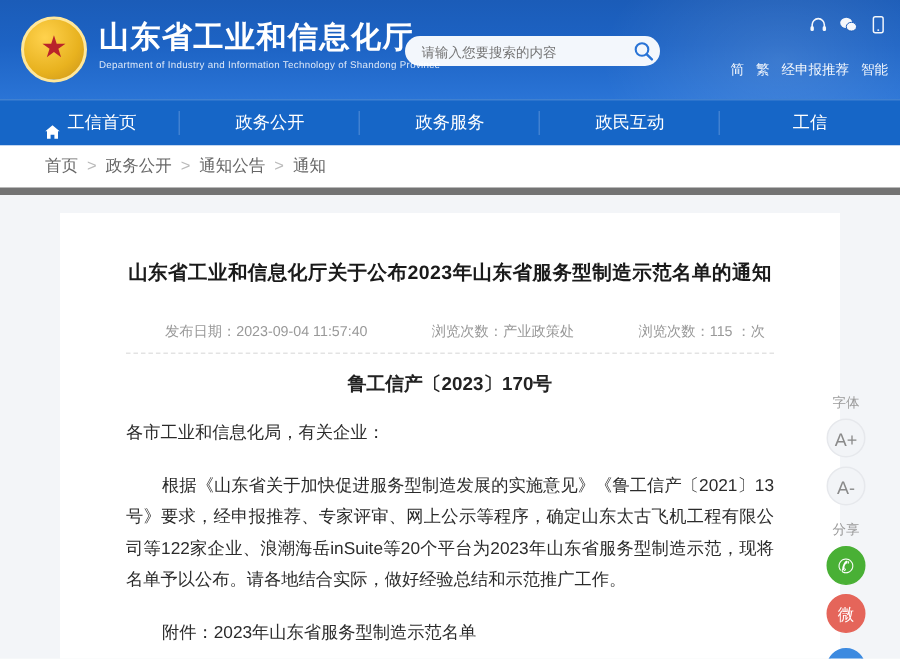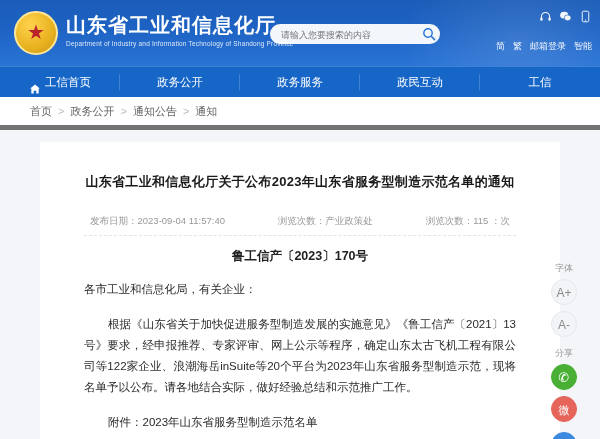--- a/index.html
+++ b/index.html
@@ -82,21 +82,21 @@
     position:relative;width:520px;margin:12px auto 0;background:#fff;
     min-height:330px;padding:0 0 10px;
   }
   .doc-inner{padding:26px 44px 0;}
   h1.title{
     margin:0;font-size:13px;line-height:27px;font-weight:bold;color:#1a1a1a;
     text-align:center;letter-spacing:.3px;
   }
   .meta{
     margin-top:20px;display:flex;justify-content:space-between;
-    font-size:9.5px;color:#999;padding:0 6px;
+    font-size:9.5px;color:#999;padding:0 6px;margin-left:20px;
   }
   .meta .m-mid{flex:0 0 auto;}
   .divider{margin-top:7px;border-top:1px dashed #e3e3e3;}
   .docnum{
     text-align:center;font-size:12.5px;color:#222;margin-top:12px;font-weight:bold;
   }
   .body-p{
     font-size:11.5px;line-height:21px;color:#2b2b2b;margin-top:14px;text-align:justify;
   }
   .indent{text-indent:24px;}
@@ -156,21 +156,21 @@
       <svg width="13" height="13" viewBox="0 0 16 16">
           <rect x="4" y="1.5" width="8" height="13" rx="1.6" fill="none" stroke="#fff" stroke-width="1.2"></rect>
           <circle cx="8" cy="12.4" r=".8" fill="#fff"></circle>
         </svg>
     </span>
   </div>
 
   <div class="lang-row">
     <span>简</span>
     <span>繁</span>
-    <span>邮箱登录</span>
+    <span>经申报推荐</span>
     <span>智能</span>
   </div>
 </div>
 
 <div class="nav">
   <div class="item home">
     <span class="home-ico">
       <svg width="12" height="12" viewBox="0 0 16 16">
           <path d="M8 2 1.6 7.3h1.5V14h3.2v-3.6h3.4V14h3.2V7.3h1.5z" fill="#fff"></path>
         </svg>

